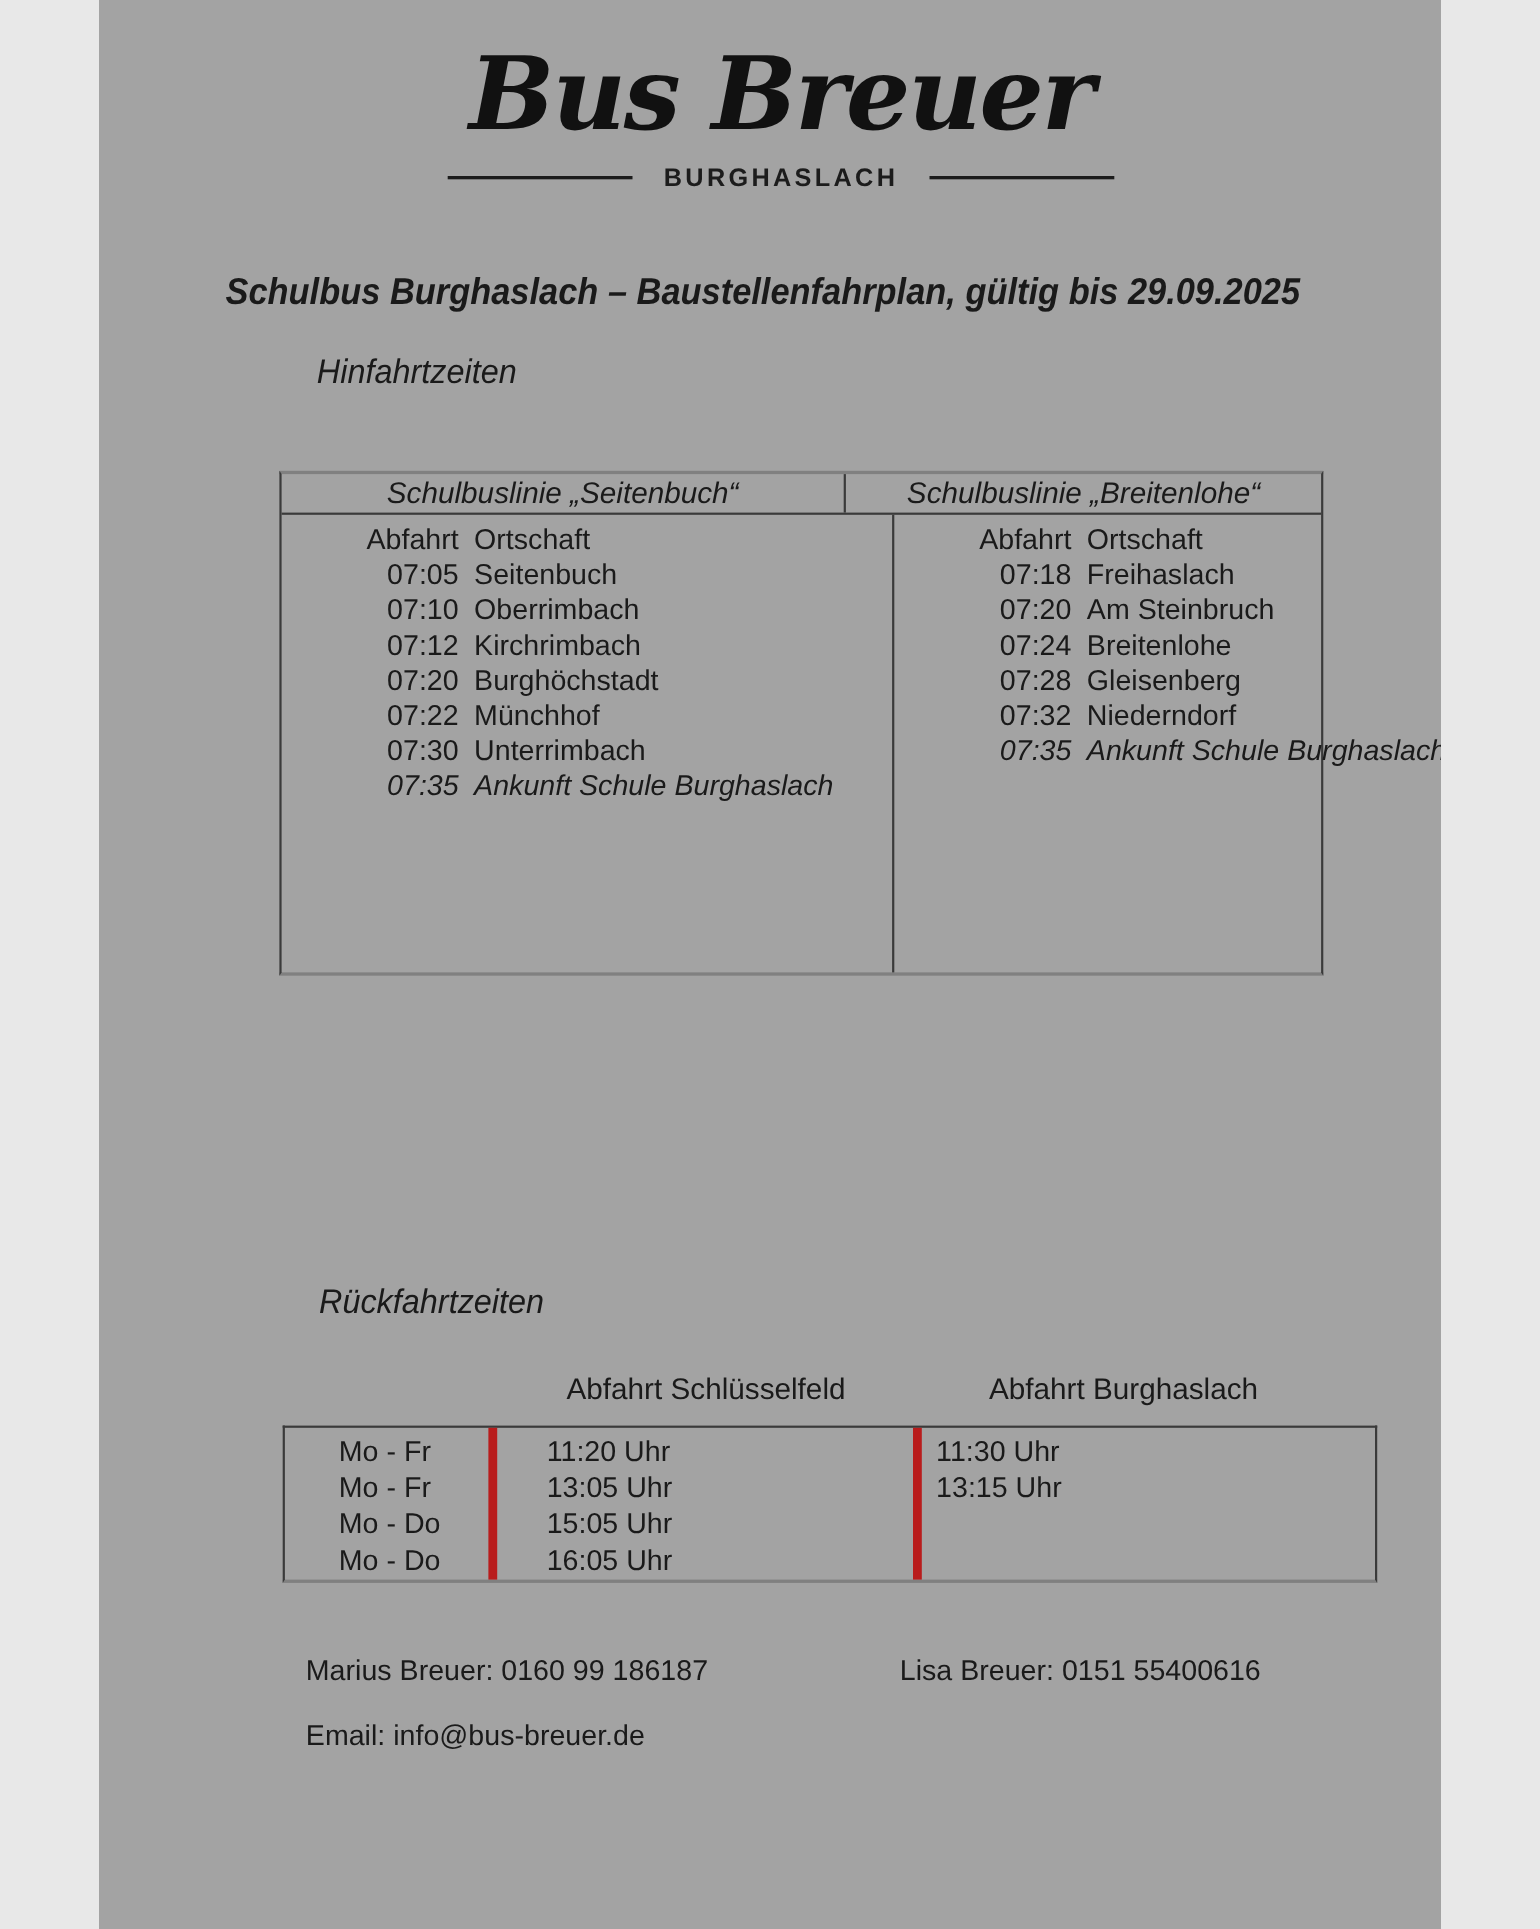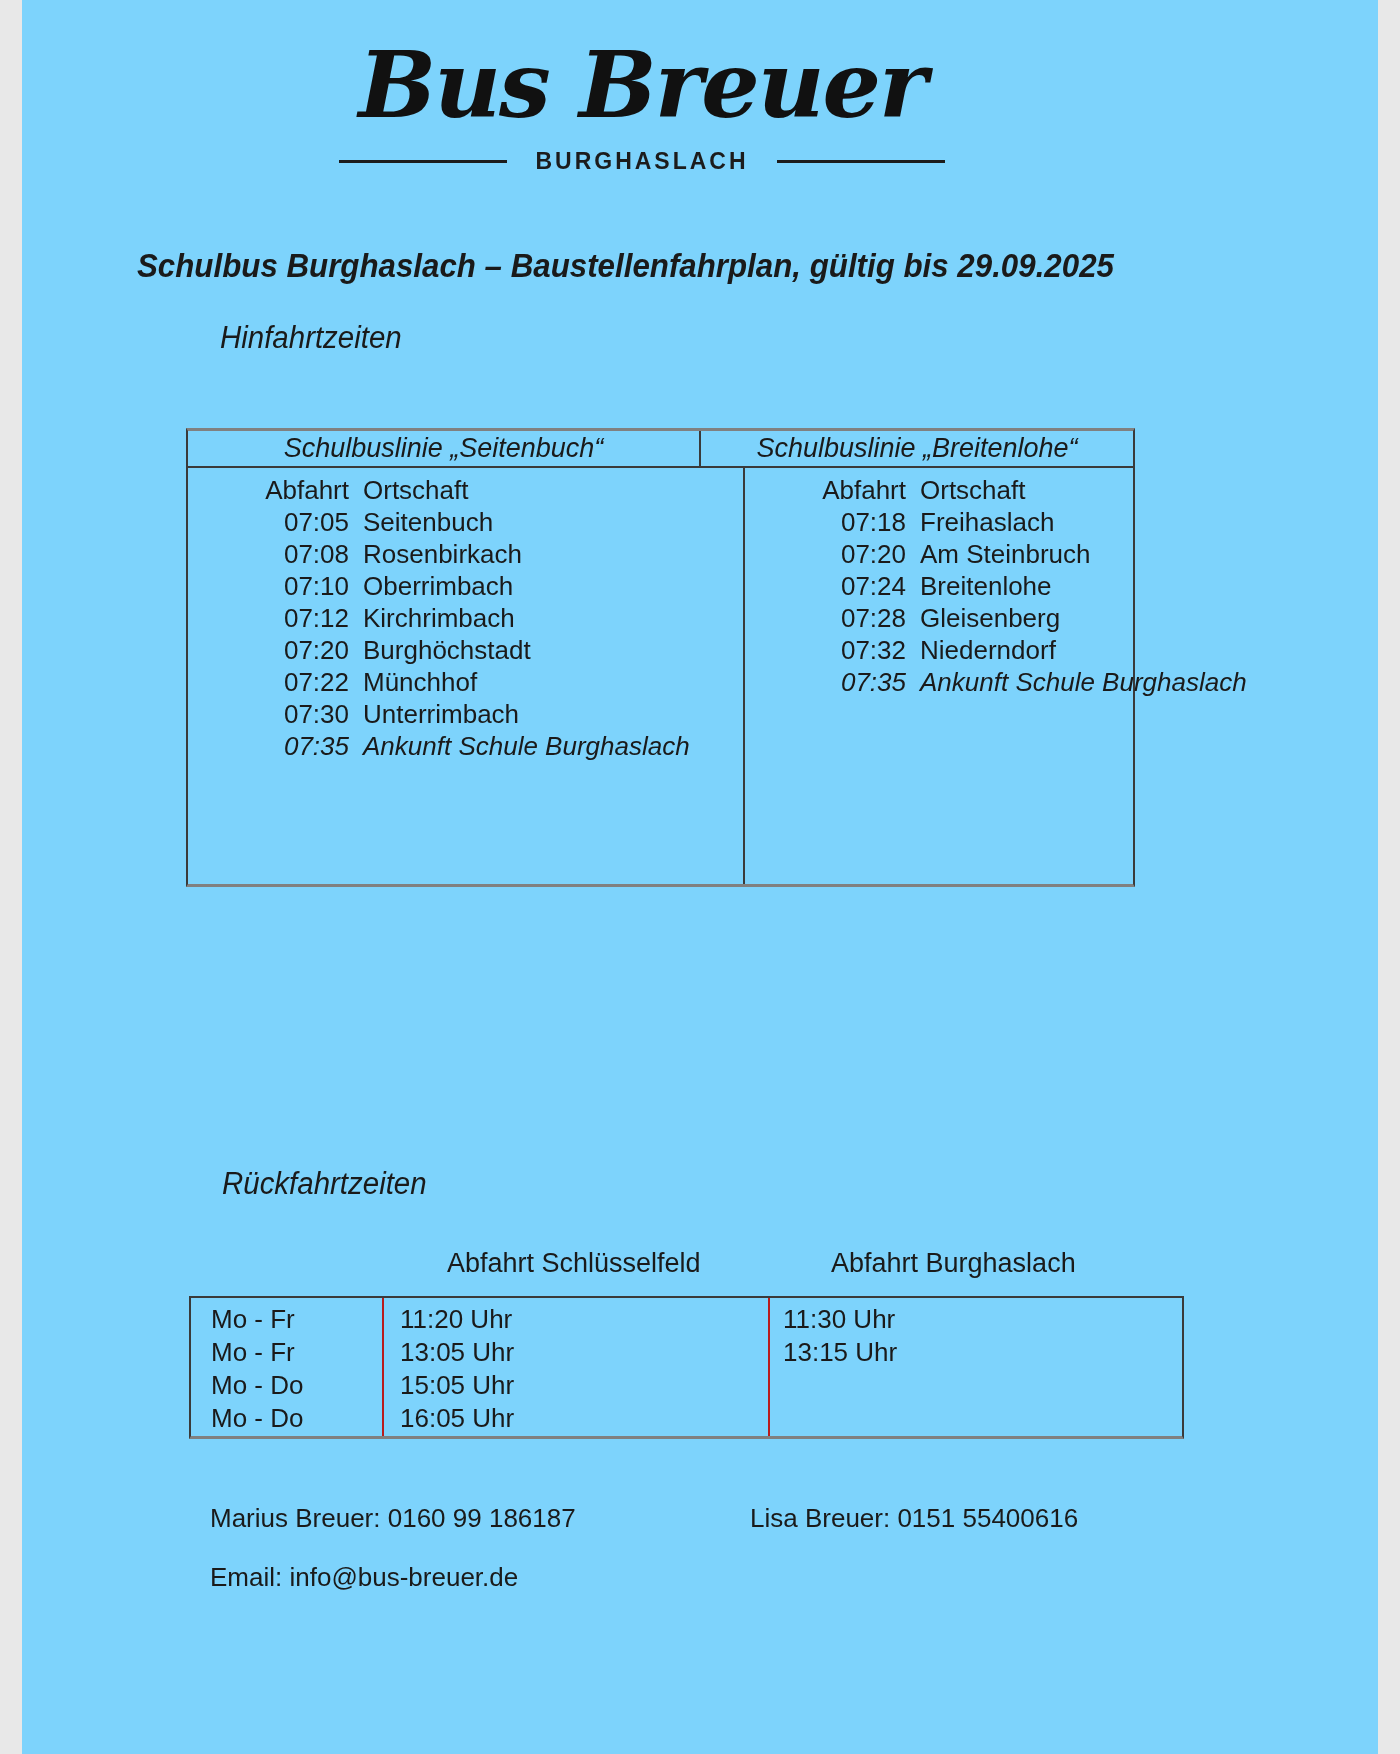--- a/index.html
+++ b/index.html
@@ -1,18 +1,18 @@
 <!DOCTYPE html>
 <html><head>
 <meta charset="utf-8">
 <style>
   html,body { margin:0; padding:0; background:#e8e8e8; }
   .page {
-    position:relative; width:1356px; height:1754px;
-    background:#7dd3fc; margin:0 auto; overflow:hidden;
+    position:relative; width:1220px; height:1754px;
+    background:#a3a3a3; margin:0 auto; overflow:hidden;
     font-family:"Liberation Sans", sans-serif; color:#1a1a1a;
   }
 
   
   .logo-zone { position:absolute; left:0; top:0; width:1240px; }
   .brand-name {
     margin-top:30px; text-align:center;
     font-family:"DejaVu Serif", serif; font-style:italic; font-weight:bold;
     font-size:92px; line-height:1.2; color:#111; letter-spacing:-2px;
   }
@@ -72,21 +72,21 @@
   #r-label-2 { left:809px; }
 
   .r-table {
     position:absolute; left:167px; top:1296px; width:995px; height:143px;
     border:2px solid #3a3a3a; border-bottom:3px solid #808080;
     box-sizing:border-box;
     display:grid; grid-template-columns:193px 386px 412px;
     font-size:26px;
   }
   .r-col { box-sizing:border-box; padding-top:5px; }
-  .r-col.b-right { border-right:2px solid #b91c1c; }
+  .r-col.b-right { border-right:8px solid #b91c1c;padding-left:29px; }
   .r-line { height:33px; line-height:33px; white-space:nowrap; }
   .pad-days  { padding-left:20px; }
   .pad-dep1  { padding-left:16px; }
   .pad-dep2  { padding-left:13px; }
 
   
   .contact-row { position:absolute; left:0; top:1503px; width:1400px; font-size:26px; }
   #contact-marius { position:absolute; left:188px; white-space:nowrap; }
   #contact-lisa   { position:absolute; left:728px; white-space:nowrap;text-align:right; }
   .email-row { position:absolute; left:188px; top:1562px; font-size:26px; white-space:nowrap; }
@@ -119,24 +119,20 @@
       <div class="h-cell w-left">
         <div class="stop-row">
           <span class="stop-time">Abfahrt</span>
           <span class="stop-place">Ortschaft</span>
         </div>
         <div class="stop-row">
           <span class="stop-time">07:05</span>
           <span class="stop-place">Seitenbuch</span>
         </div>
         <div class="stop-row">
-          <span class="stop-time">07:08</span>
-          <span class="stop-place">Rosenbirkach</span>
-        </div>
-        <div class="stop-row">
           <span class="stop-time">07:10</span>
           <span class="stop-place">Oberrimbach</span>
         </div>
         <div class="stop-row">
           <span class="stop-time">07:12</span>
           <span class="stop-place">Kirchrimbach</span>
         </div>
         <div class="stop-row">
           <span class="stop-time">07:20</span>
           <span class="stop-place">Burghöchstadt</span>

